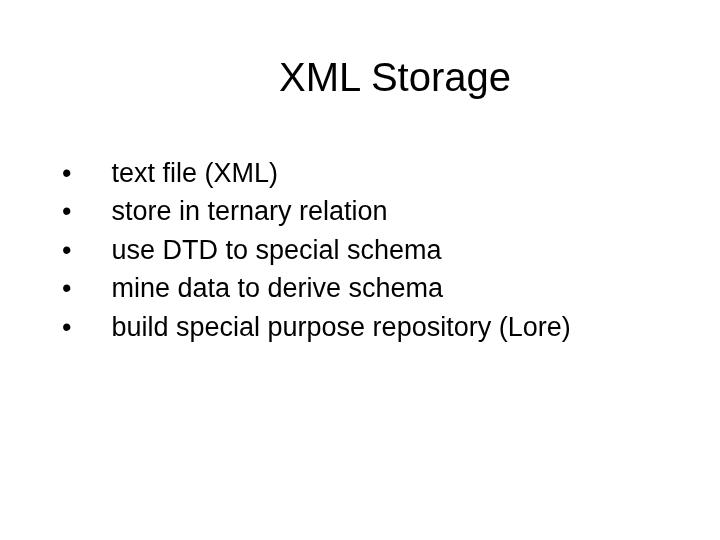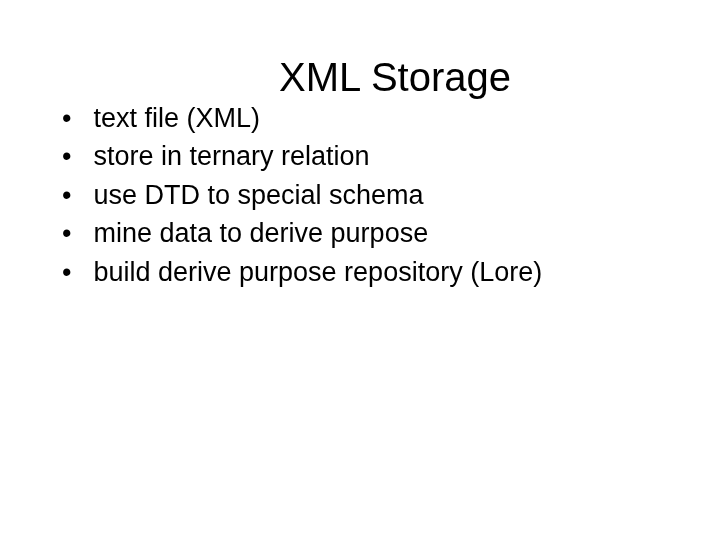--- a/index.html
+++ b/index.html
@@ -17,39 +17,41 @@
     }
     .slide {
       width: 100%;
       height: 100%;
       padding: 55px 50px 50px 50px;
     }
     .title {
       font-size: 40px;
       font-weight: normal;
       text-align: center;
+      margin-bottom: 55px;
       margin-left: 70px;
     }
     .bullet-list {
       list-style: none;
       padding-left: 12px;
     }
     .bullet-item {
       display: flex;
       align-items: flex-start;
       font-size: 27px;
       line-height: 1.35;
       margin-bottom: 2px;
     }
     .bullet-dot {
       margin-right: 22px;
       font-size: 27px;
     }
     .bullet-text {
       flex: 1;
+      margin-left: 18px;
     }
   </style>
 </head>
 <body>
 
 <div class="slide">
   <h1 class="title">XML Storage</h1>
   <ul class="bullet-list">
     <li class="bullet-item">
       <span class="bullet-dot">•</span>
@@ -58,20 +60,20 @@
     <li class="bullet-item">
       <span class="bullet-dot">•</span>
       <span class="bullet-text">store in ternary relation</span>
     </li>
     <li class="bullet-item">
       <span class="bullet-dot">•</span>
       <span class="bullet-text">use DTD to special schema</span>
     </li>
     <li class="bullet-item">
       <span class="bullet-dot">•</span>
-      <span class="bullet-text">mine data to derive purpose</span>
+      <span class="bullet-text">mine data to derive schema</span>
     </li>
     <li class="bullet-item">
       <span class="bullet-dot">•</span>
-      <span class="bullet-text">build derive purpose repository (Lore)</span>
+      <span class="bullet-text">build special purpose repository (Lore)</span>
     </li>
   </ul>
 </div>
 
 </body></html>

